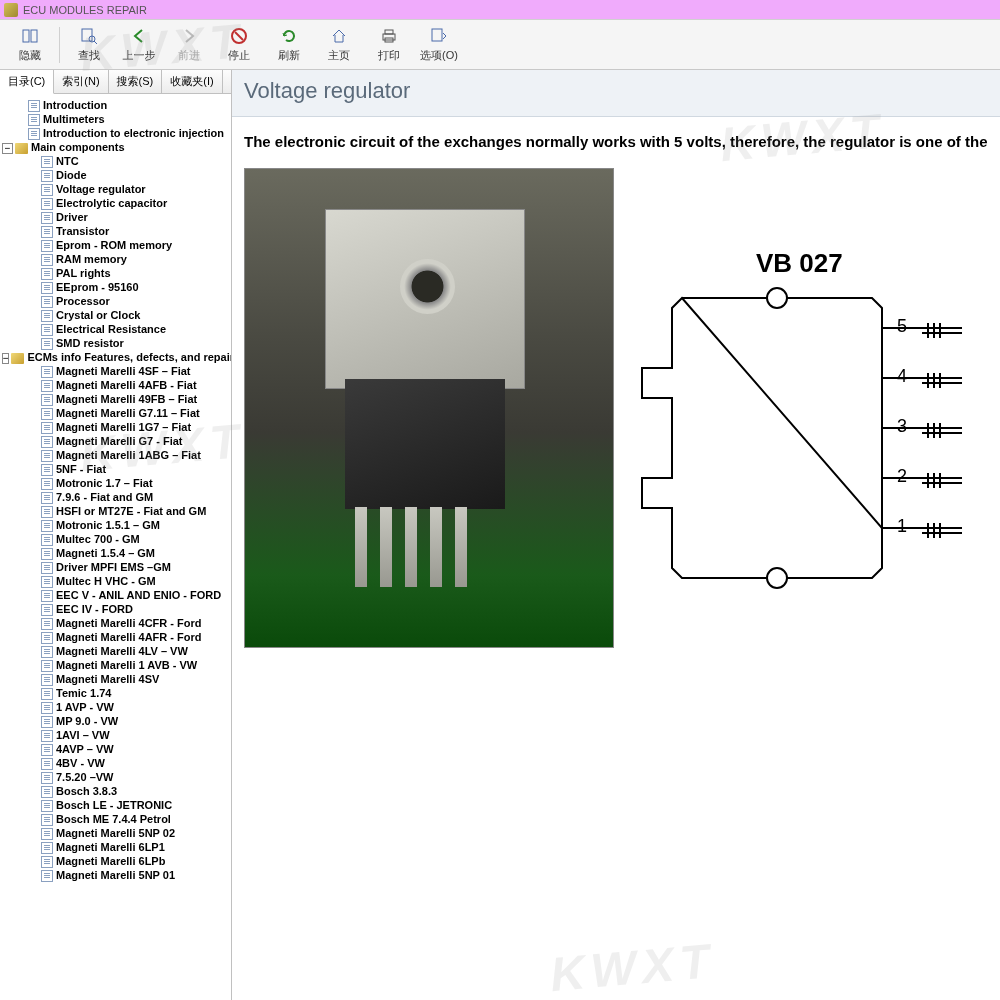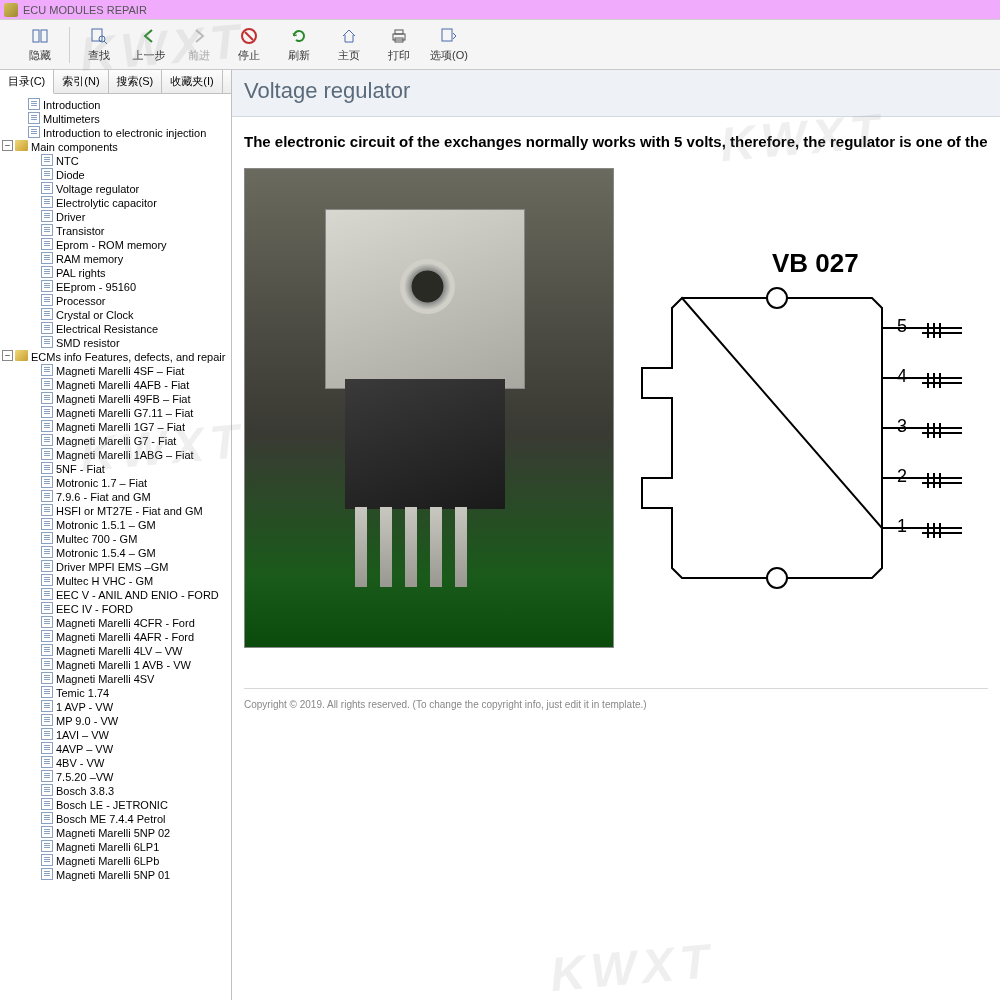--- a/index.html
+++ b/index.html
@@ -6,35 +6,35 @@
 body { background: #fff; width: 1000px; height: 1000px; overflow: hidden; position: relative; }
 .watermark { position: absolute; font-size: 48px; font-weight: bold; color: rgba(150,150,150,0.15); font-style: italic; letter-spacing: 6px; pointer-events: none; z-index: 100; transform: rotate(-5deg); }
 .wm1 { top: 20px; left: 80px; }
 .wm2 { top: 110px; left: 720px; }
 .wm3 { top: 420px; left: 80px; }
 .wm4 { top: 940px; left: 550px; }
 
 .titlebar { height: 20px; background: #f0abfc; border-bottom: 1px solid #d0d0d0; display: flex; align-items: center; padding-left: 4px; font-size: 11px; color: #555; }
 .titlebar .app-icon { width: 14px; height: 14px; background: linear-gradient(135deg,#d4c05a,#a08830); border-radius: 2px; margin-right: 5px; }
 
-.toolbar { height: 50px; background: #f5f5f5; border-bottom: 1px solid #c8c8c8; display: flex; align-items: center; padding: 2px 16px; gap: 2px; }
+.toolbar { height: 50px; background: #f5f5f5; border-bottom: 1px solid #c8c8c8; display: flex; align-items: center; padding: 2px 6px; gap: 2px; }
 .tb-btn { display: flex; flex-direction: column; align-items: center; justify-content: center; width: 48px; height: 44px; font-size: 11px; color: #333; cursor: pointer; border: 1px solid transparent; }
 .tb-btn.disabled { color: #aaa; }
 .tb-icon { width: 20px; height: 20px; margin-bottom: 2px; display: flex; align-items: center; justify-content: center; }
 .tb-sep { width: 1px; height: 36px; background: #d0d0d0; margin: 0 3px; }
 
 .main { display: flex; height: calc(1000px - 70px); }
 
 .nav { width: 232px; background: #fff; border-right: 1px solid #c0c0c0; display: flex; flex-direction: column; }
 .nav-tabs { height: 24px; background: linear-gradient(#fdfdfd,#ececec); border-bottom: 1px solid #c0c0c0; display: flex; font-size: 11px; }
 .nav-tab { padding: 4px 8px; border-right: 1px solid #c0c0c0; cursor: pointer; display: flex; align-items: center; }
 .nav-tab.active { background: #fff; border-bottom: 1px solid #fff; margin-bottom: -1px; }
 
 .tree { flex: 1; overflow-y: auto; overflow-x: hidden; padding: 4px 2px; font-size: 11px; line-height: 14px; }
-.tree-node { display: flex; align-items: flex-start; white-space: nowrap; padding: 0; cursor: pointer; }
+.tree-node { display: flex; align-items: flex-end; white-space: nowrap; padding: 0; cursor: pointer; font-weight: bold; }
 .expander { width: 11px; height: 11px; border: 1px solid #888; display: inline-flex; align-items: center; justify-content: center; font-size: 9px; line-height: 1; margin-right: 2px; background: #fff; color: #444; font-family: monospace; }
 .spacer { display: inline-block; width: 13px; }
 .conn { display: inline-block; width: 13px; height: 14px; position: relative; }
 .page-icon { width: 12px; height: 12px; background: #fff; border: 1px solid #8aa0c0; display: inline-block; margin-right: 3px; position: relative; flex-shrink: 0; }
 .page-icon::after { content: ""; position: absolute; left: 2px; top: 2px; right: 2px; height: 1px; background: #8aa0c0; box-shadow: 0 2px 0 #8aa0c0, 0 4px 0 #8aa0c0; }
 .book-icon { width: 13px; height: 11px; background: linear-gradient(135deg,#f0d878,#c8a030); border-radius: 1px; display: inline-block; margin-right: 3px; flex-shrink: 0; position: relative; }
 
 .content { flex: 1; background: #fff; overflow: hidden; display: flex; flex-direction: column; }
 .breadcrumb { padding: 6px 12px; font-size: 11px; color: #6a7a8a; background: #eef2f6; border-bottom: 1px solid #e0e4e8; }
 .breadcrumb a { color: #4a6a9a; cursor: pointer; }
@@ -43,21 +43,21 @@
 .body-text { font-size: 15px; font-weight: bold; color: #000; margin-bottom: 18px; white-space: nowrap; overflow: hidden; }
 
 .figure-row { display: flex; gap: 0; align-items: flex-start; }
 .photo { width: 370px; height: 480px; background: linear-gradient(180deg,#6a6a5e 0%,#4a4a42 35%,#3a3a34 55%,#1a5a1a 85%,#0a4a0a 100%); position: relative; border: 1px solid #888; }
 .photo .metal { position: absolute; top: 40px; left: 80px; width: 200px; height: 180px; background: linear-gradient(160deg,#d8d8d0,#a8a8a0); border: 1px solid #888; }
 .photo .hole { position: absolute; top: 90px; left: 155px; width: 55px; height: 55px; border-radius: 50%; background: radial-gradient(circle,#2a2a24 40%,#888 42%,#d0d0c8 60%); }
 .photo .chip { position: absolute; top: 210px; left: 100px; width: 160px; height: 130px; background: linear-gradient(160deg,#3a3a3a,#1a1a1a); }
 .photo .leg { position: absolute; width: 12px; height: 80px; background: linear-gradient(#c8c8c0,#989890); bottom: 60px; }
 
 .diagram { width: 360px; height: 480px; position: relative; margin-left: 8px; }
-.diag-label { position: absolute; top: 80px; left: 150px; font-size: 26px; font-weight: bold; font-family: Arial; }
+.diag-label { position: absolute; top: 80px; left: 134px; font-size: 26px; font-weight: bold; font-family: Arial; }
 .diag-svg { position: absolute; top: 110px; left: 0; }
 .pin-num { position: absolute; font-size: 18px; font-family: Arial; }
 
 .copyright { margin-top: 40px; border-top: 1px solid #d8d8d8; padding-top: 10px; font-size: 10px; color: #888; }
 
 svg { display: block; }
 </style>
 </head>
 <body>
 
@@ -387,21 +387,21 @@
           <span class="spacer"></span>
           <span class="conn"></span>
           <span class="page-icon"></span>
           <span>Multec 700 - GM</span>
         </div>
         <div class="tree-node">
           <span class="spacer"></span>
           <span class="spacer"></span>
           <span class="conn"></span>
           <span class="page-icon"></span>
-          <span>Motronic 1.5.4 – GM</span>
+          <span>Magneti 1.5.4 – GM</span>
         </div>
         <div class="tree-node">
           <span class="spacer"></span>
           <span class="spacer"></span>
           <span class="conn"></span>
           <span class="page-icon"></span>
           <span>Driver MPFI EMS –GM</span>
         </div>
         <div class="tree-node">
           <span class="spacer"></span>
@@ -602,16 +602,15 @@
             </g>
           </svg>
           <div class="pin-num" style="top:148px; left:275px">5</div>
           <div class="pin-num" style="top:198px; left:275px">4</div>
           <div class="pin-num" style="top:248px; left:275px">3</div>
           <div class="pin-num" style="top:298px; left:275px">2</div>
           <div class="pin-num" style="top:348px; left:275px">1</div>
         </div>
       </div>
 
-      <div class="copyright">Copyright © 2019. All rights reserved. (To change the copyright info, just edit it in template.)</div>
     </div>
   </div>
 </div>
 
 </body></html>

